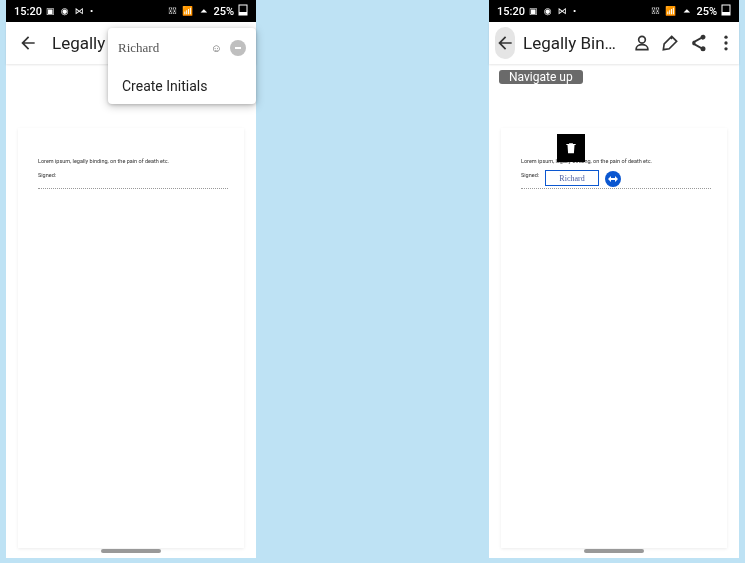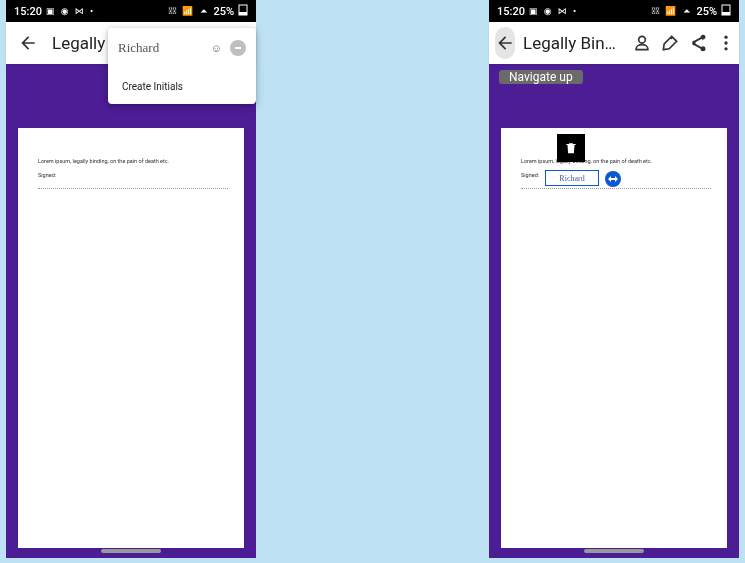--- a/index.html
+++ b/index.html
@@ -8,21 +8,21 @@
     width: 745px;
     height: 563px;
     font-family: Roboto, -apple-system, sans-serif;
     position: relative;
     overflow: hidden;
   }
   .phone {
     position: absolute;
     width: 250px;
     height: 558px;
-    background: #4c1d95;
+    background: #ffffff;
   }
   .phone-left { left: 6px; top: 0; }
   .phone-right { left: 489px; top: 0; }
 
   
   .statusbar {
     height: 22px;
     background: #000;
     color: #fff;
     display: flex;
@@ -134,21 +134,21 @@
     align-items: center;
     justify-content: center;
     font-size: 12px;
     cursor: pointer;
   }
   .popup-item {
     height: 36px;
     display: flex;
     align-items: center;
     padding: 0 14px;
-    font-size: 10px;
+    font-size: 14px;
     color: #222;
     cursor: pointer;
   }
 
   
   .tooltip {
     position: absolute;
     left: 10px;
     top: 70px;
     background: #6a6a6a;

